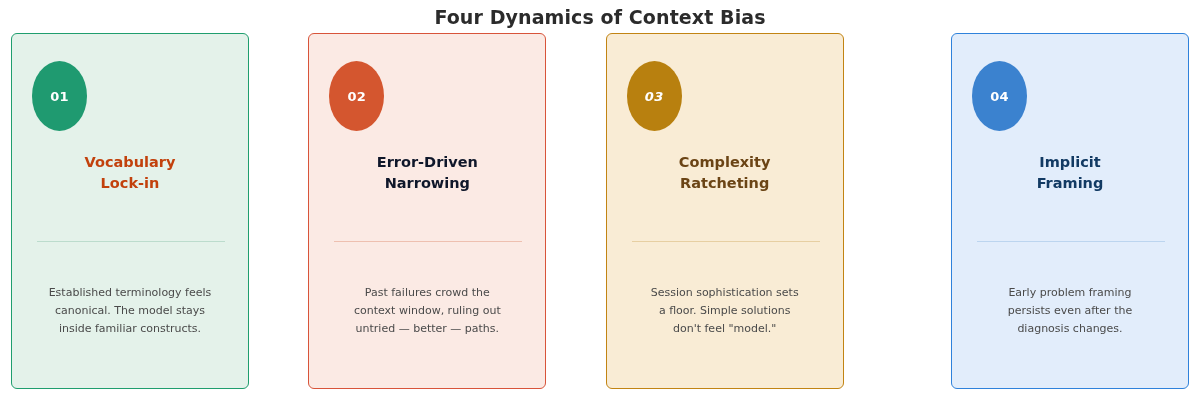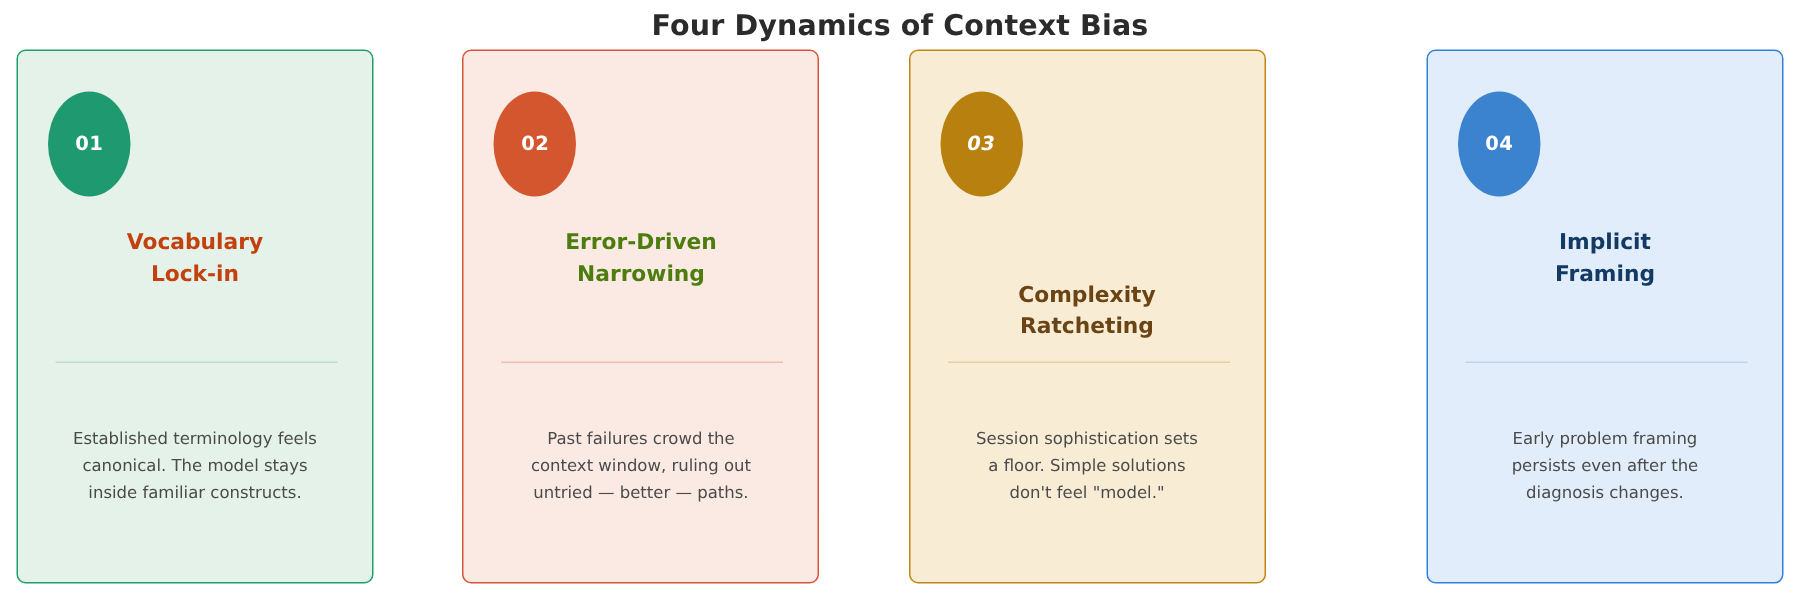--- a/index.html
+++ b/index.html
@@ -120,33 +120,33 @@
     <div class="divider" style="background: rgb(188, 220, 205);"></div>
     <div class="card-body">Established terminology feels
 canonical. The model stays
 inside familiar constructs.</div>
   </div>
 
   <div class="card" style="background: rgb(251, 234, 228); border-color: rgb(216, 84, 58);">
     <div class="badge" style="background: rgb(212, 86, 47);">
       <span class="badge-label">02</span>
     </div>
-    <div class="card-title" style="color: #4d7c0f;">Error-Driven
+    <div class="card-title" style="color: #0f172a;">Error-Driven
 Narrowing</div>
     <div class="divider" style="background: rgb(238, 192, 176);"></div>
     <div class="card-body">Past failures crowd the
 context window, ruling out
 untried — better — paths.</div>
   </div>
 
   <div class="card" style="background: rgb(249, 236, 213); border-color: rgb(194, 132, 19);">
     <div class="badge" style="background: rgb(184, 128, 15); font-style: italic;">
       <span class="badge-label">03</span>
     </div>
-    <div class="card-title" style="color: rgb(107, 68, 21); margin-top: 35px;">Complexity
+    <div class="card-title" style="color: rgb(107, 68, 21);">Complexity
 Ratcheting</div>
     <div class="divider" style="background: rgb(231, 207, 162);"></div>
     <div class="card-body">Session sophistication sets
 a floor. Simple solutions
 don't feel "model."</div>
   </div>
 
   <div class="card" style="background: rgb(226, 237, 251); border-color: rgb(47, 130, 219); margin-left: 48px;">
     <div class="badge" style="background: rgb(59, 130, 207);">
       <span class="badge-label">04</span>

